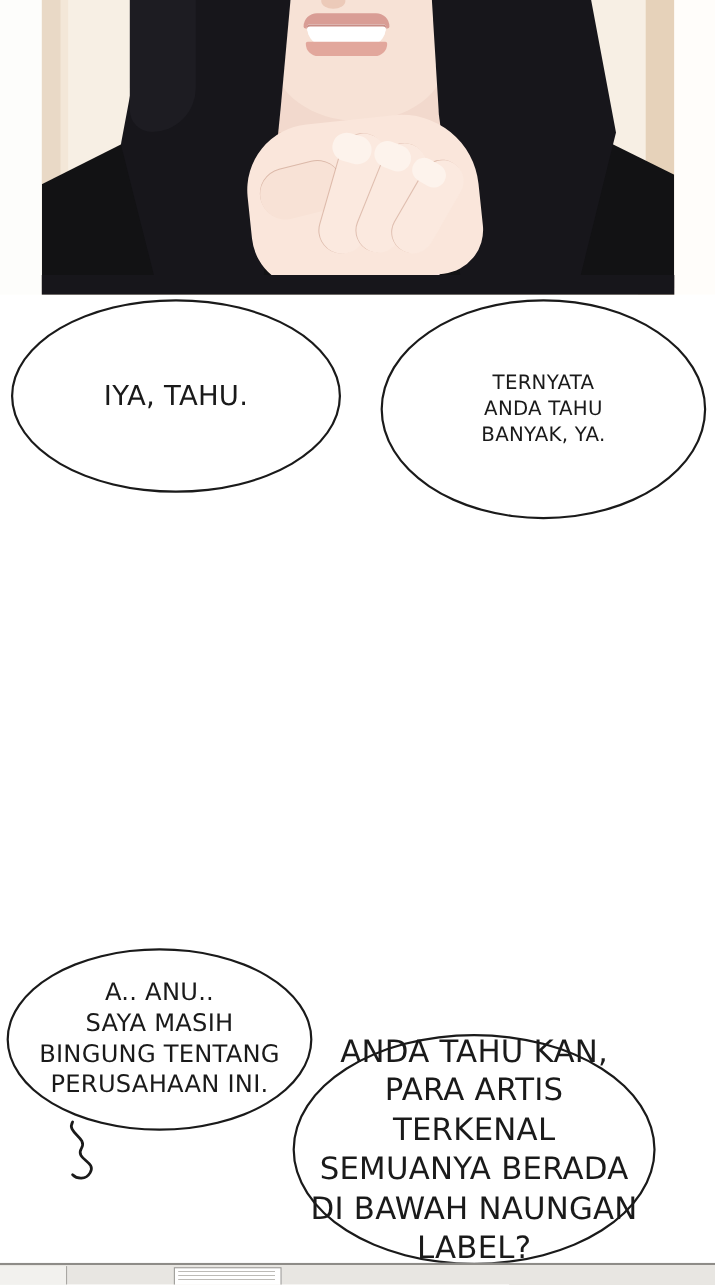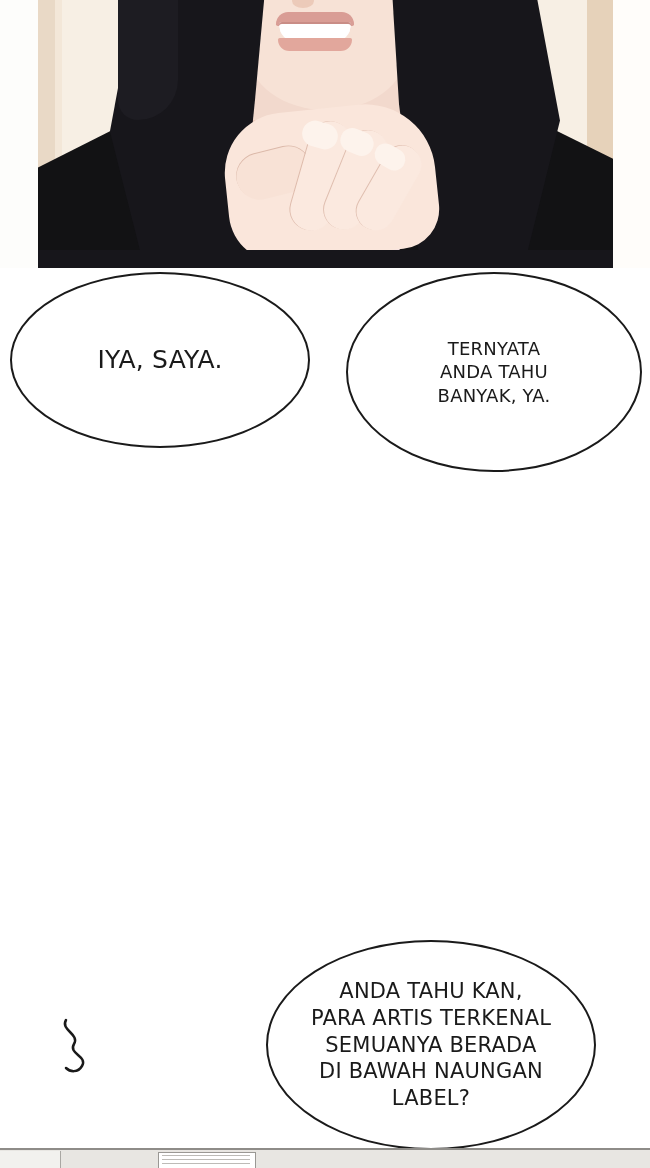--- a/index.html
+++ b/index.html
@@ -238,21 +238,21 @@
   #balloon-1 { left: 10px;  top: 272px; width: 300px; height: 176px; }
   #balloon-1 .txt { font-size: 25px; }
 
   #balloon-2 { left: 346px; top: 272px; width: 296px; height: 200px; }
   #balloon-2 .txt { font-size: 18px; }
 
   #balloon-3 { left: 6px;   top: 862px; width: 278px; height: 166px; }
   #balloon-3 .txt { font-size: 22px; }
 
   #balloon-4 { left: 266px; top: 940px; width: 330px; height: 210px; }
-  #balloon-4 .txt { font-size: 21px; }
+  #balloon-4 .txt { font-size: 28px; }
 
   
   .tail-squiggle {
     position: absolute;
     left: 58px;
     top: 1018px;
     width: 60px;
     height: 60px;
   }
 
@@ -347,29 +347,35 @@
     <div class="finger f2"></div>
     <div class="finger f3"></div>
     <div class="nail n1"></div>
     <div class="nail n2"></div>
     <div class="nail n3"></div>
 
     <div class="table-strip"></div>
   </div>
 
   <div class="balloon" id="balloon-1">
-    <span class="txt">IYA, SAYA.</span>
+    <span class="txt">IYA, TAHU.</span>
   </div>
 
   <div class="balloon" id="balloon-2">
     <span class="txt">TERNYATA
 ANDA TAHU
 BANYAK, YA.</span>
   </div>
 
+  <div class="balloon" id="balloon-3">
+    <span class="txt">A.. ANU..
+SAYA MASIH
+BINGUNG TENTANG
+PERUSAHAAN INI.</span>
+  </div>
 
   <svg class="tail-squiggle" viewBox="0 0 60 60">
     <path d="M8 2 C 2 12, 22 16, 16 26 C 10 36, 30 38, 24 48 C 20 55, 12 54, 8 50" fill="none" stroke="#1a1a1a" stroke-width="2.5" stroke-linecap="round"></path>
   </svg>
 
   <div class="balloon" id="balloon-4">
     <span class="txt">ANDA TAHU KAN,
 PARA ARTIS TERKENAL
 SEMUANYA BERADA
 DI BAWAH NAUNGAN

